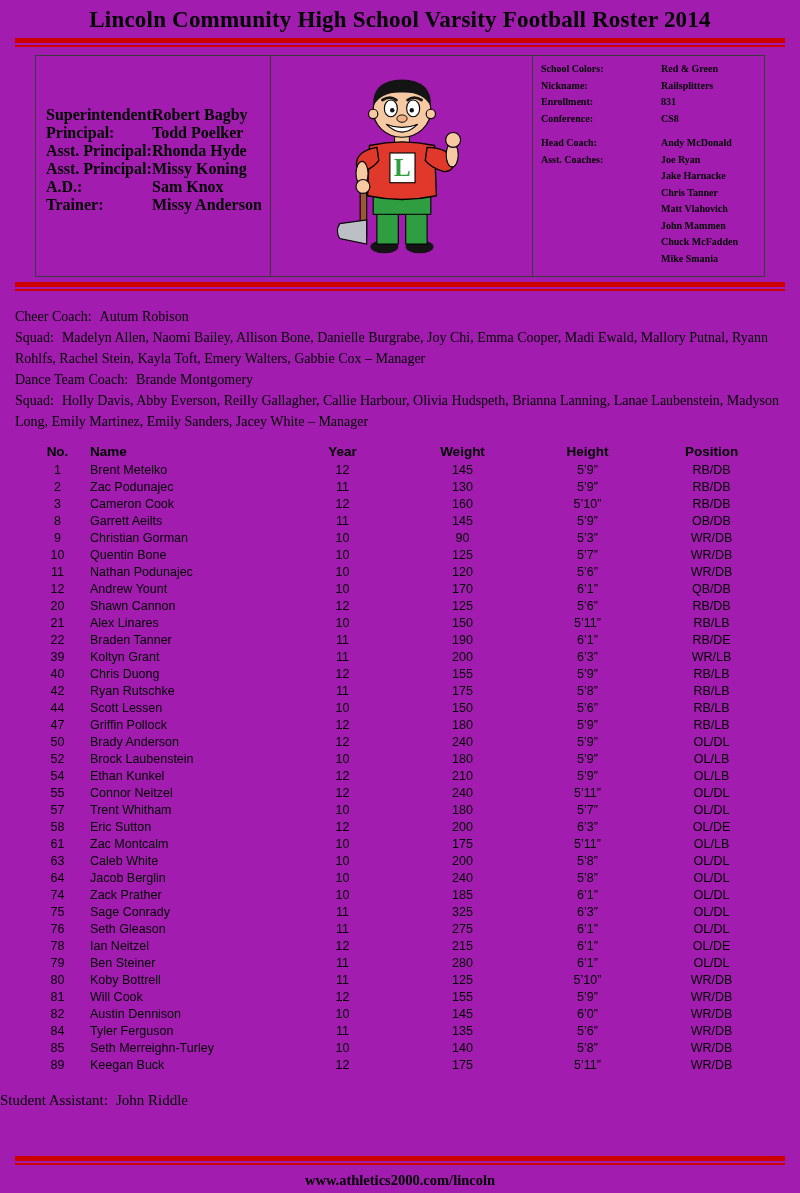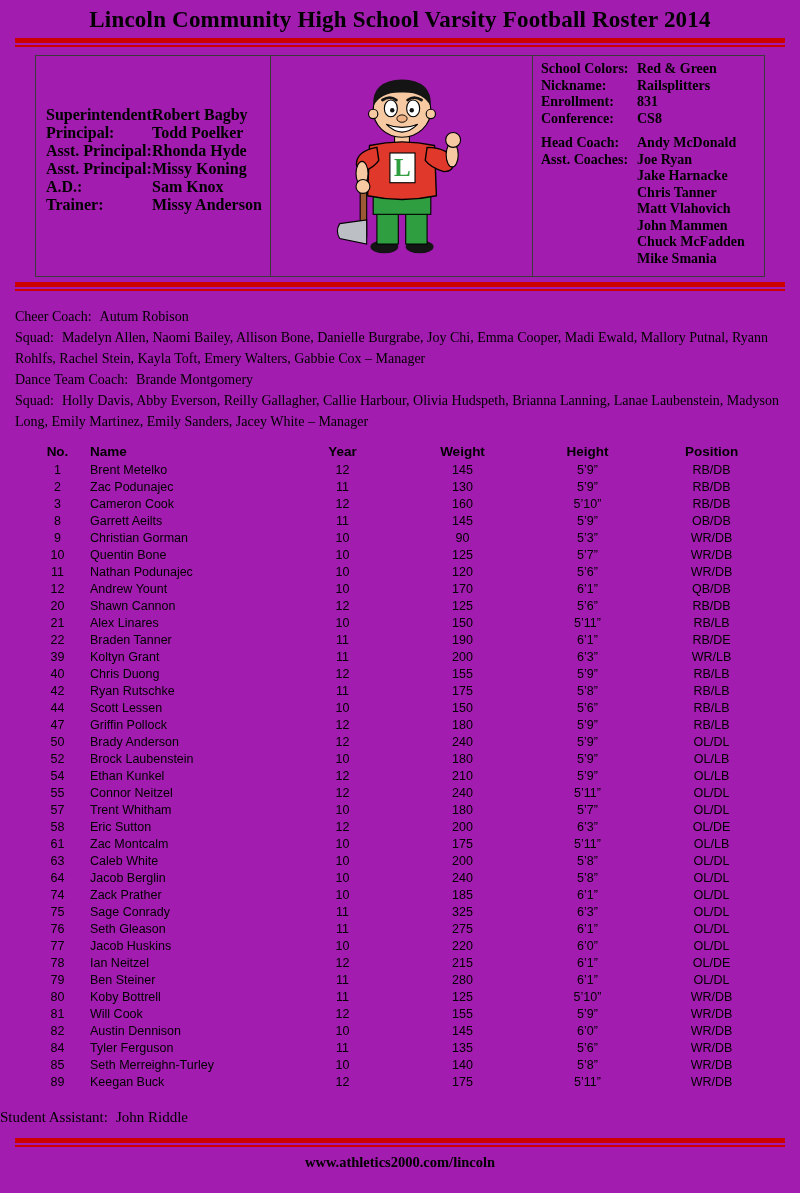--- a/index.html
+++ b/index.html
@@ -26,37 +26,37 @@
   .m-green { fill:var(--mascot-green,#2e9e40); stroke:#000; stroke-width:1.2; }
   .m-skin  { fill:var(--skin,#f6c9a2); stroke:#000; stroke-width:1.2; }
   .m-white { fill:#fff; stroke:#000; stroke-width:1.2; }
   .m-black { fill:#141414; }
   .m-grey  { fill:#bcc0c5; stroke:#000; stroke-width:1.2; }
   .m-wood  { fill:#9b5a33; stroke:#000; stroke-width:1.2; }
   .m-line  { stroke:#141414; stroke-width:3; fill:none; stroke-linecap:round; }
   .m-letter{ fill:var(--mascot-green,#2e9e40); font-family:"Liberation Serif",serif; font-size:27px; font-weight:bold; }
 
   .info-cell { padding:5px 6px 0 8px; }
-  .info-cell .info-line { font-size:14px; line-height:16.5px; }
+  .info-cell .info-line { font-size:10px; line-height:16.5px;gap:24px; }
   .info-cell .lbl { width:96px; flex:none; }
   .coaches { margin-top:8px; }
   .val.col > div { line-height:16.5px; }
 
   .para { margin:15px 15px 0 15px; font-size:14px; line-height:21px; }
   .para.second { margin-top:0; }
   .plabel { margin-right:8px; }
 
   .roster { margin:10px 0 0 30px; width:748px; border-collapse:collapse; font-family:"Liberation Sans", sans-serif; }
   .roster th { font-size:13.5px; font-weight:bold; padding:2px 0 3px; text-align:center; }
   .roster td { font-size:12.5px; line-height:17px; padding:0; text-align:center; }
   .roster th:nth-child(2), .roster td:nth-child(2) { text-align:left; padding-left:5px; }
 
   .assistant { margin:18px 0 0; font-size:15px; }
 
-  .footer { position:absolute; left:0; right:0; bottom:22px; }
+  .footer { position:absolute; left:0; right:0; bottom:4px; }
   .footer .url { text-align:center; font-weight:bold; font-size:14.5px; margin-top:7px; }
 </style>
 </head>
 <body>
 
 <div class="page">
 
   <h1 class="title">Lincoln Community High School Varsity Football Roster 2014</h1>
 
   <div class="rule">
@@ -430,28 +430,20 @@
         </tr>
         <tr>
           <td>76</td>
           <td>Seth Gleason</td>
           <td>11</td>
           <td>275</td>
           <td>6’1”</td>
           <td>OL/DL</td>
         </tr>
         <tr>
-          <td>77</td>
-          <td>Jacob Huskins</td>
-          <td>10</td>
-          <td>220</td>
-          <td>6’0”</td>
-          <td>OL/DL</td>
-        </tr>
-        <tr>
           <td>78</td>
           <td>Ian Neitzel</td>
           <td>12</td>
           <td>215</td>
           <td>6’1”</td>
           <td>OL/DE</td>
         </tr>
         <tr>
           <td>79</td>
           <td>Ben Steiner</td>

